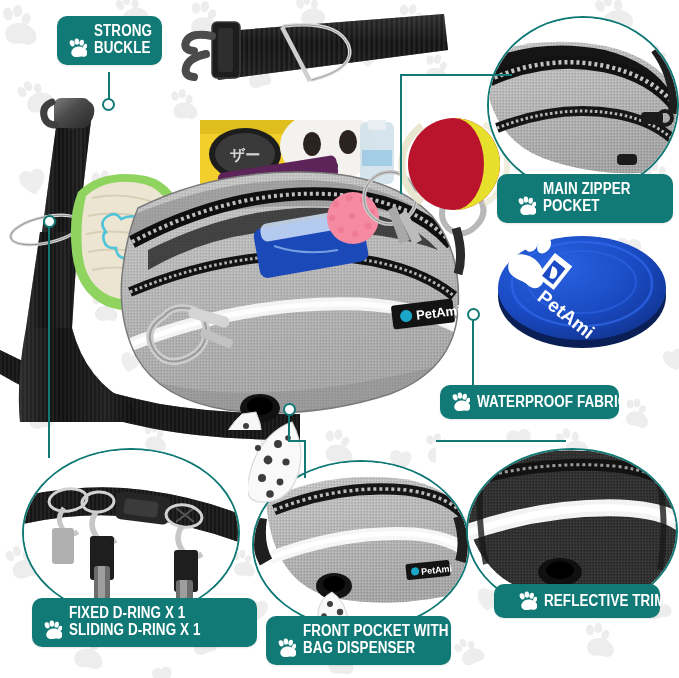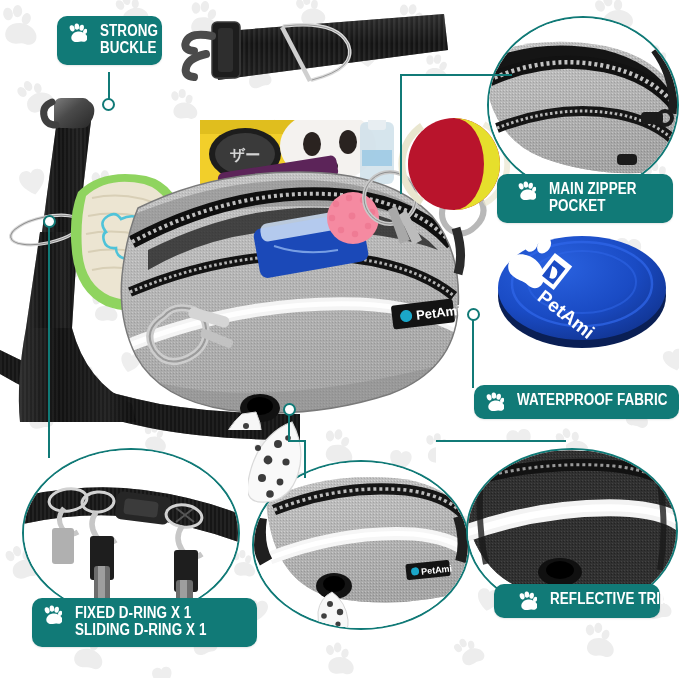--- a/index.html
+++ b/index.html
@@ -25,22 +25,22 @@
 
   
   .layer { position: absolute; }
 
   
   .callout {
     position: absolute;
     background: #117A77;
     border-radius: 10px;
     display: flex;
-    align-items: flex-start;
-    gap: 13px;
+    align-items: flex-end;
+    gap: 7px;
     padding: 7px 12px 8px 11px;
     z-index: 40;
     box-shadow: 0 1px 2px rgba(0,0,0,0.10);
   }
   .callout .paw { flex: 0 0 auto; }
   .callout .ctext {
     color: #ffffff;
     font-family: "Liberation Sans", sans-serif;
     font-weight: bold;
     font-size: 16px;
@@ -50,21 +50,21 @@
     transform: scaleX(0.84);
     transform-origin: left center;
     white-space: pre;
   }
 
   
   #callout-strong-buckle { left: 57px;  top: 16px;  width: 105px; }
   #callout-strong-buckle .ctext { font-size: 16px; }
 
   #callout-main-zipper  { left: 497px; top: 174px; width: 176px; padding-left: 20px; }
-  #callout-waterproof   { left: 474px; top: 385px; width: 205px; }
+  #callout-waterproof   { left: 440px; top: 385px; width: 179px; }
   #callout-dring        { left: 32px;  top: 598px; width: 225px; }
   #callout-front-pocket { left: 266px; top: 616px; width: 185px; }
   #callout-reflective   { left: 494px; top: 584px; width: 166px; padding-left: 24px; }
 
   
   .conn { position: absolute; background: #117A77; z-index: 30; }
   .conn.v { width: 2px; }
   .conn.h { height: 2px; }
   .dot {
     position: absolute;
@@ -648,20 +648,31 @@
       <ellipse cx="7" cy="9" rx="4" ry="5.4" transform="rotate(-18 7 9)"></ellipse>
       <ellipse cx="15" cy="6" rx="3.9" ry="5.3" transform="rotate(-6 15 6)"></ellipse>
       <ellipse cx="23" cy="8" rx="3.8" ry="5.1" transform="rotate(10 23 8)"></ellipse>
       <ellipse cx="29" cy="14" rx="3.3" ry="4.4" transform="rotate(26 29 14)"></ellipse>
       <path d="M8 19 c-4.6 5.2 -2.6 12.4 4.6 13.2 c4.6 .5 7.4 -1.8 11 -.9 c7.2 1.8 10.8 -4.4 8.2 -9.7 c-2.8 -5.4 -10 -8.1 -15.4 -7.2 c-4.5 .7 -6.6 2.3 -8.4 4.6z"></path>
     </svg>
     <div class="ctext">FIXED D-RING x 1
 SLIDING D-RING x 1</div>
   </div>
 
+  <div class="callout" id="callout-front-pocket">
+    <svg class="paw" width="19" height="19" viewBox="0 0 32 32" fill="#ffffff">
+      <ellipse cx="7" cy="9" rx="4" ry="5.4" transform="rotate(-18 7 9)"></ellipse>
+      <ellipse cx="15" cy="6" rx="3.9" ry="5.3" transform="rotate(-6 15 6)"></ellipse>
+      <ellipse cx="23" cy="8" rx="3.8" ry="5.1" transform="rotate(10 23 8)"></ellipse>
+      <ellipse cx="29" cy="14" rx="3.3" ry="4.4" transform="rotate(26 29 14)"></ellipse>
+      <path d="M8 19 c-4.6 5.2 -2.6 12.4 4.6 13.2 c4.6 .5 7.4 -1.8 11 -.9 c7.2 1.8 10.8 -4.4 8.2 -9.7 c-2.8 -5.4 -10 -8.1 -15.4 -7.2 c-4.5 .7 -6.6 2.3 -8.4 4.6z"></path>
+    </svg>
+    <div class="ctext">FRONT POCKET WITH
+BAG DISPENSER</div>
+  </div>
 
   <div class="callout" id="callout-reflective">
     <svg class="paw" width="19" height="19" viewBox="0 0 32 32" fill="#ffffff">
       <ellipse cx="7" cy="9" rx="4" ry="5.4" transform="rotate(-18 7 9)"></ellipse>
       <ellipse cx="15" cy="6" rx="3.9" ry="5.3" transform="rotate(-6 15 6)"></ellipse>
       <ellipse cx="23" cy="8" rx="3.8" ry="5.1" transform="rotate(10 23 8)"></ellipse>
       <ellipse cx="29" cy="14" rx="3.3" ry="4.4" transform="rotate(26 29 14)"></ellipse>
       <path d="M8 19 c-4.6 5.2 -2.6 12.4 4.6 13.2 c4.6 .5 7.4 -1.8 11 -.9 c7.2 1.8 10.8 -4.4 8.2 -9.7 c-2.8 -5.4 -10 -8.1 -15.4 -7.2 c-4.5 .7 -6.6 2.3 -8.4 4.6z"></path>
     </svg>
     <div class="ctext">REFLECTIVE TRIM</div>

